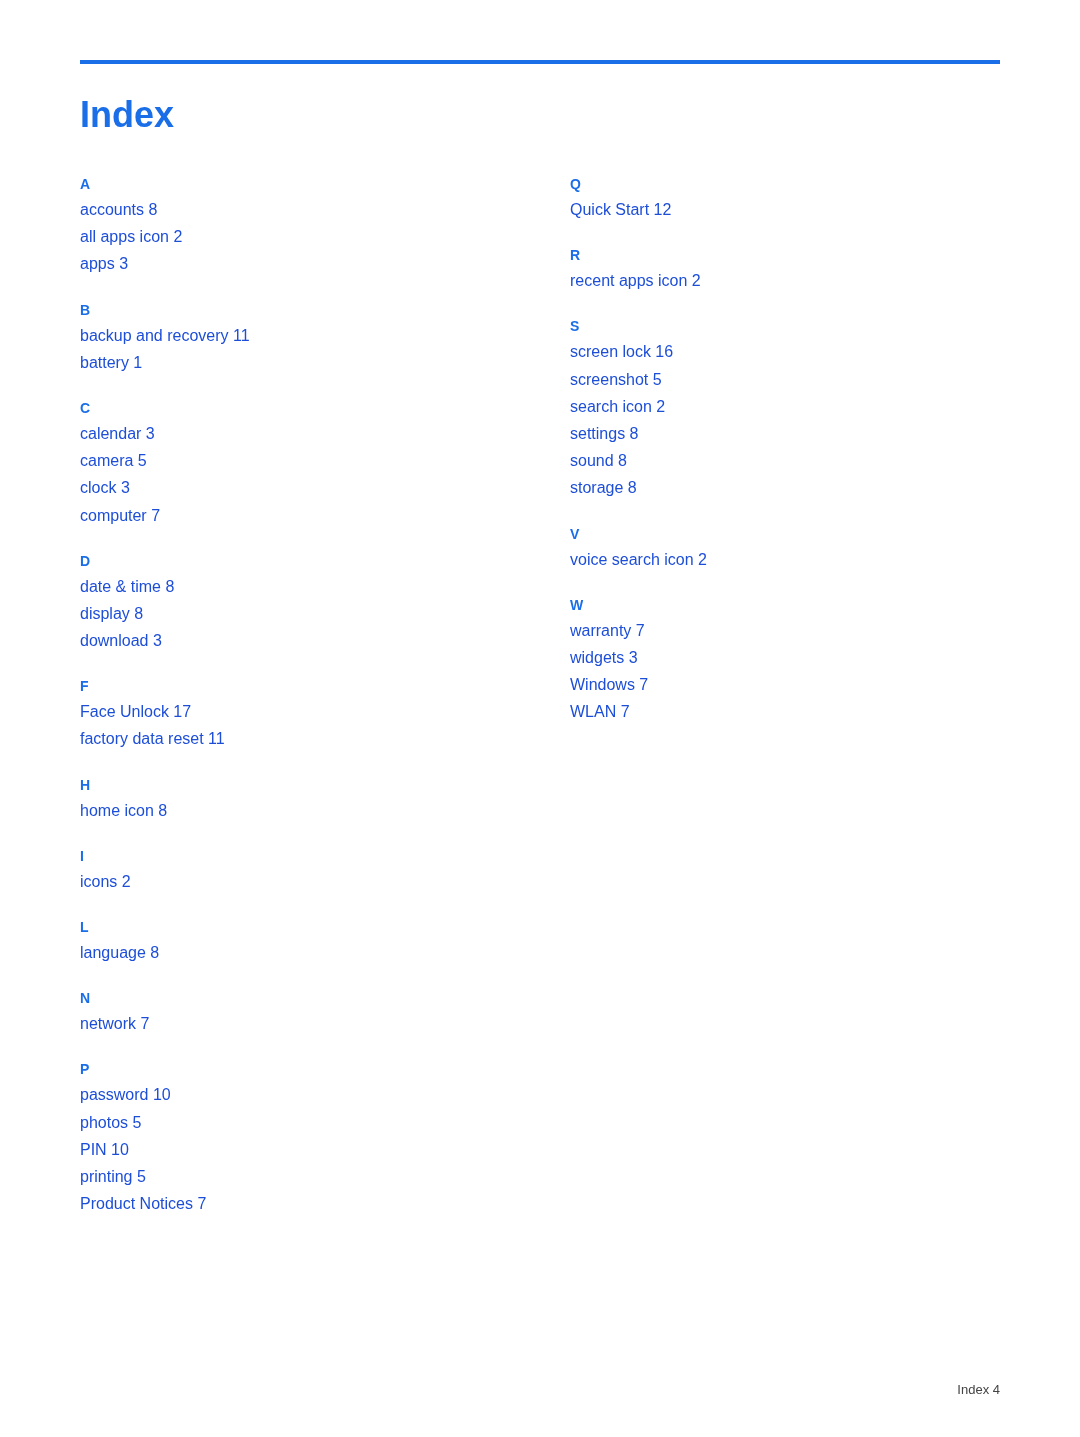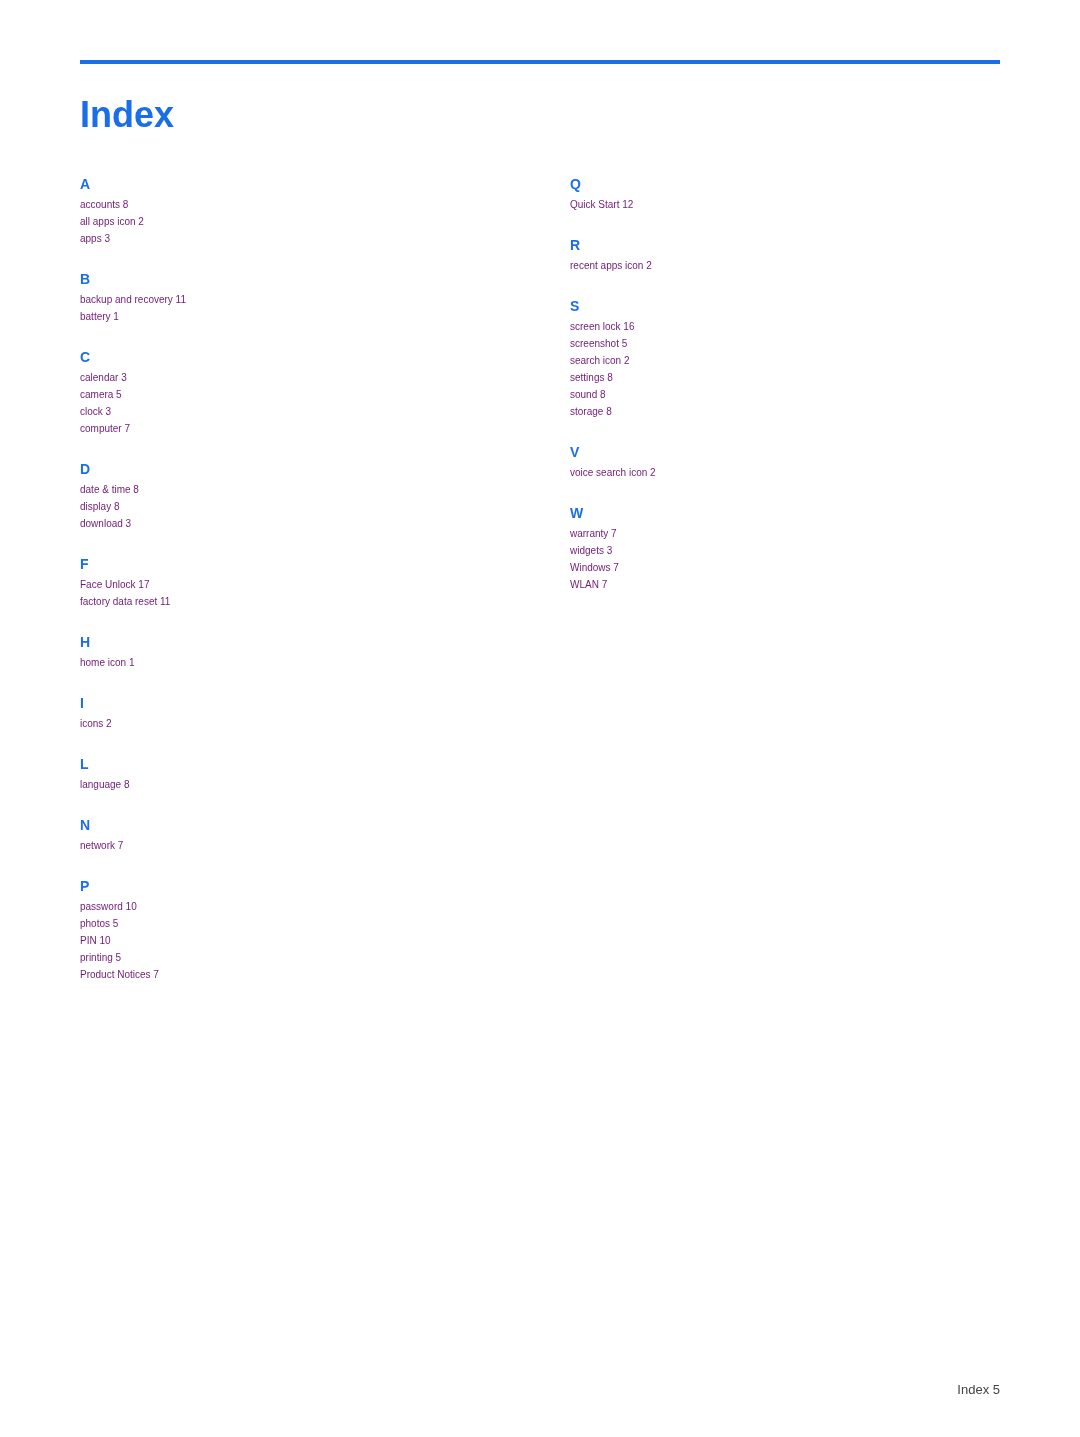--- a/index.html
+++ b/index.html
@@ -56,22 +56,22 @@
     }
 
     .section-letter {
       font-size: 14px;
       font-weight: bold;
       color: #1a6ee8;
       margin-bottom: 4px;
     }
 
     .index-entry {
-      font-size: 10px;
-      color: #701a75;
+      font-size: 16px;
+      color: #1d4ed8;
       line-height: 1.7;
     }
 
     .page-footer {
       position: absolute;
       bottom: 40px;
       right: 80px;
       font-size: 13px;
       color: #444444;
     }
@@ -110,21 +110,21 @@
           <div class="index-entry">display   8</div>
           <div class="index-entry">download   3</div>
         </div>
         <div class="index-section">
           <div class="section-letter">F</div>
           <div class="index-entry">Face Unlock   17</div>
           <div class="index-entry">factory data reset   11</div>
         </div>
         <div class="index-section">
           <div class="section-letter">H</div>
-          <div class="index-entry">home icon   1</div>
+          <div class="index-entry">home icon   8</div>
         </div>
         <div class="index-section">
           <div class="section-letter">I</div>
           <div class="index-entry">icons   2</div>
         </div>
         <div class="index-section">
           <div class="section-letter">L</div>
           <div class="index-entry">language   8</div>
         </div>
         <div class="index-section">
@@ -167,14 +167,14 @@
           <div class="section-letter">W</div>
           <div class="index-entry">warranty   7</div>
           <div class="index-entry">widgets   3</div>
           <div class="index-entry">Windows   7</div>
           <div class="index-entry">WLAN   7</div>
         </div>
       </div>
 
   </div>
 
-  <div class="page-footer">Index   5</div>
+  <div class="page-footer">Index   4</div>
 </div>
 
 </body></html>

